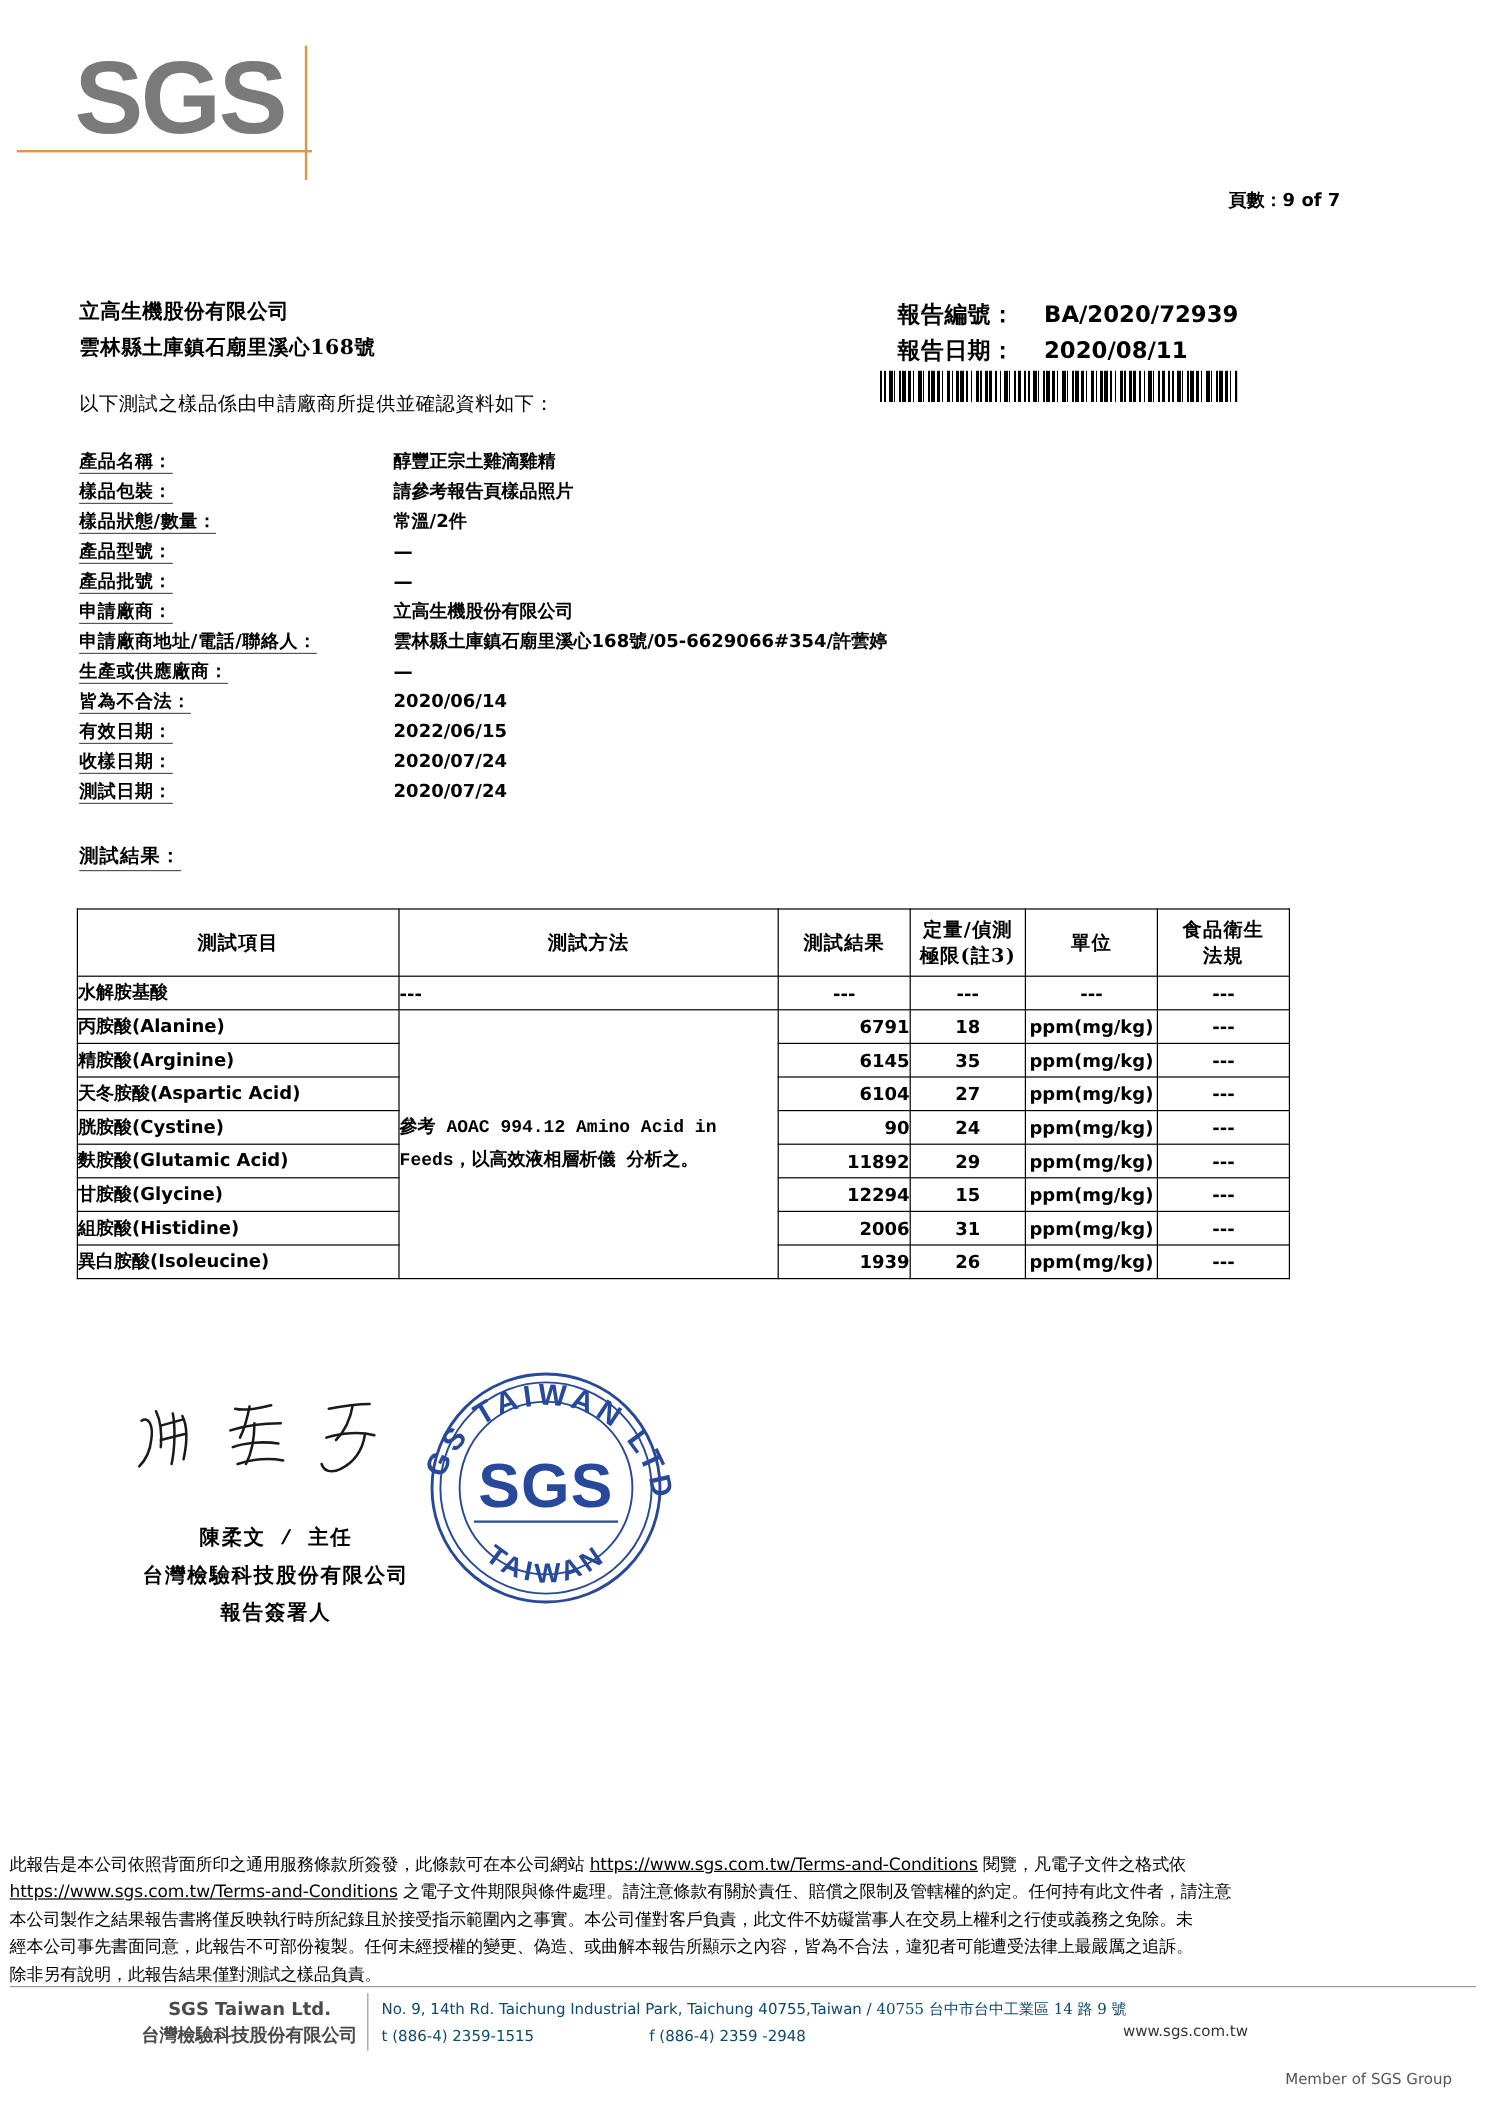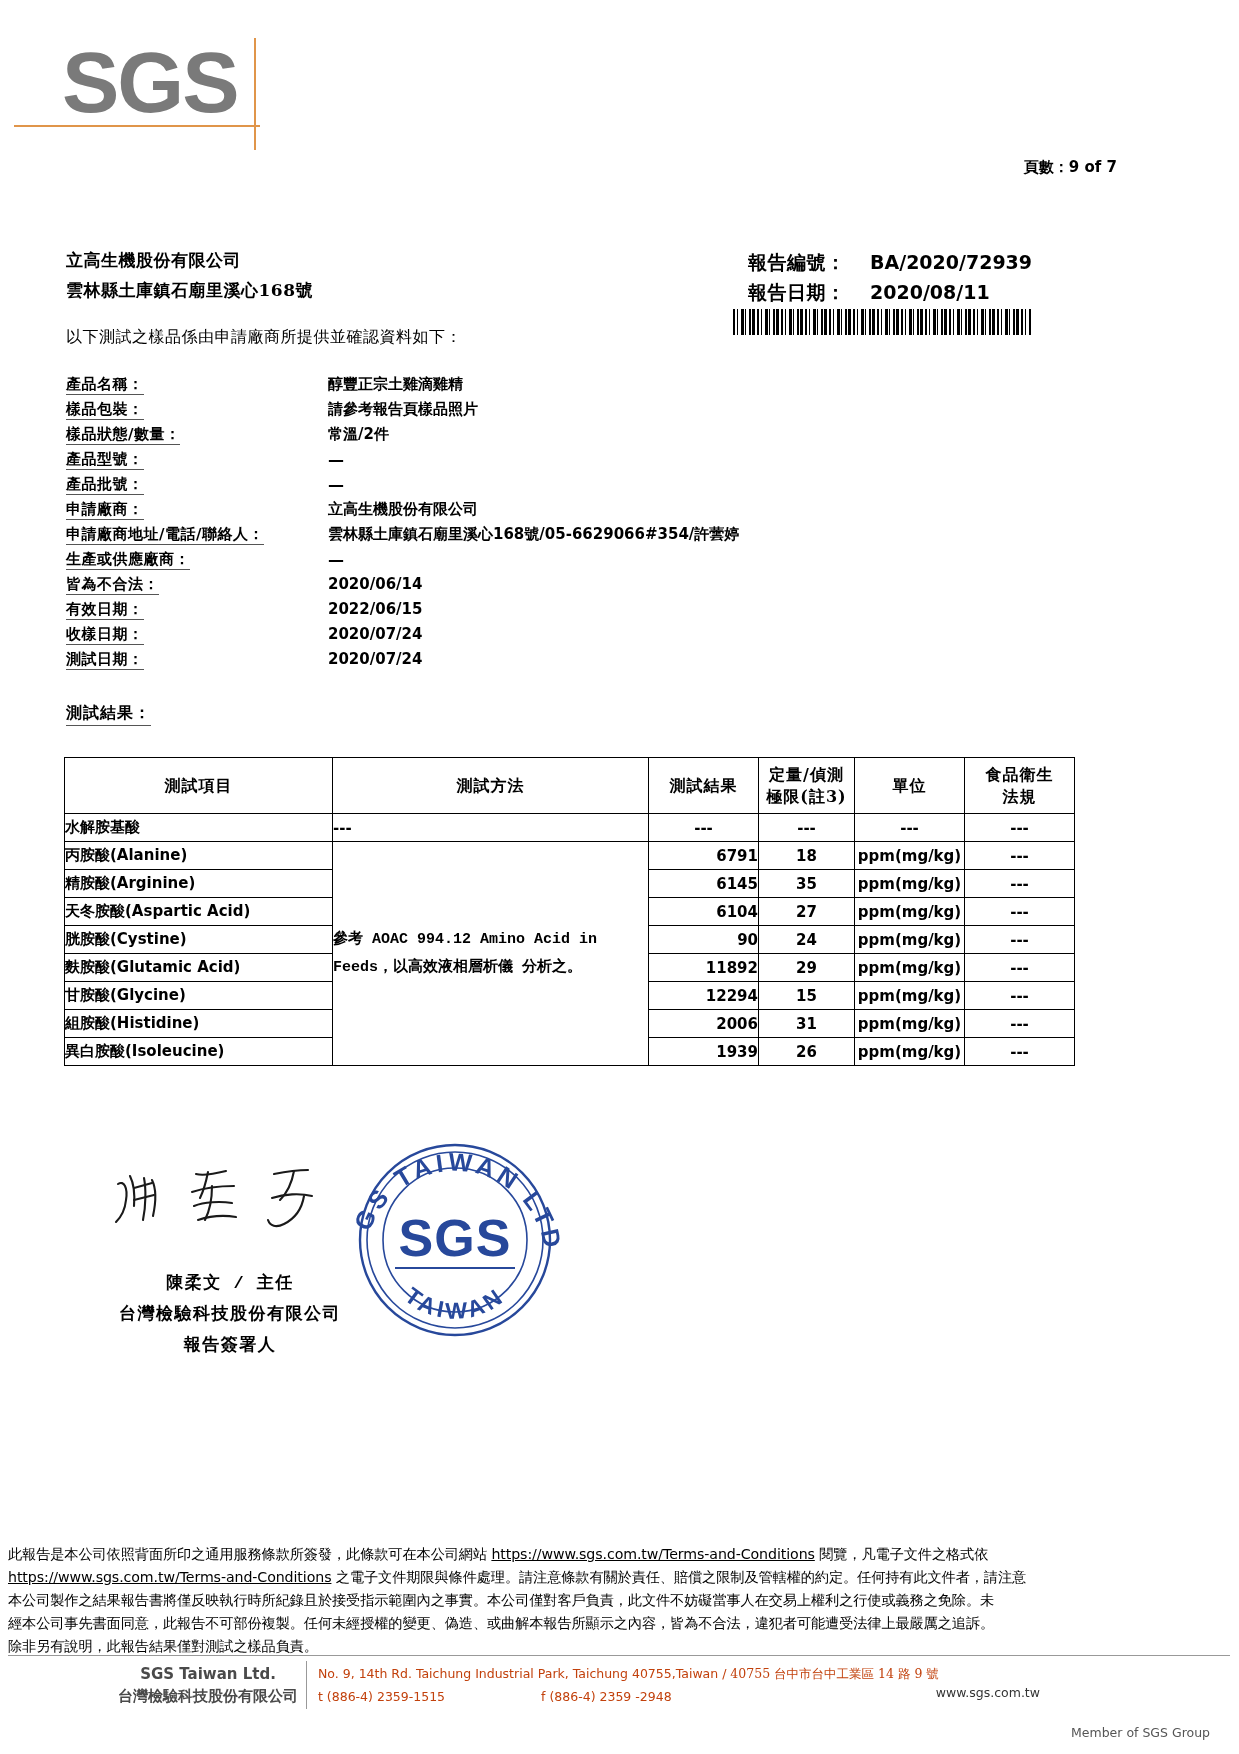--- a/index.html
+++ b/index.html
@@ -328,21 +328,21 @@
     left: 298px; top: -2px;
     width: 1px; height: 48px;
     background: #999;
   }
   .footer-addr {
     position: absolute;
     left: 310px; top: 0;
     font-family: "DejaVu Sans", "Liberation Sans", sans-serif;
     font-size: 12.5px;
     line-height: 21px;
-    color: #c2410c;
+    color: #0c4a6e;
   }
   .footer-addr .cn-addr {
     font-family: "DejaVu Serif", "Liberation Serif", serif;
     font-size: 12.5px;
   }
   .footer-phones { margin-top: 2px; }
   .footer-phones span.f2 { margin-left: 96px; }
   .footer-web {
     position: absolute;
     right: 190px; top: 22px;

